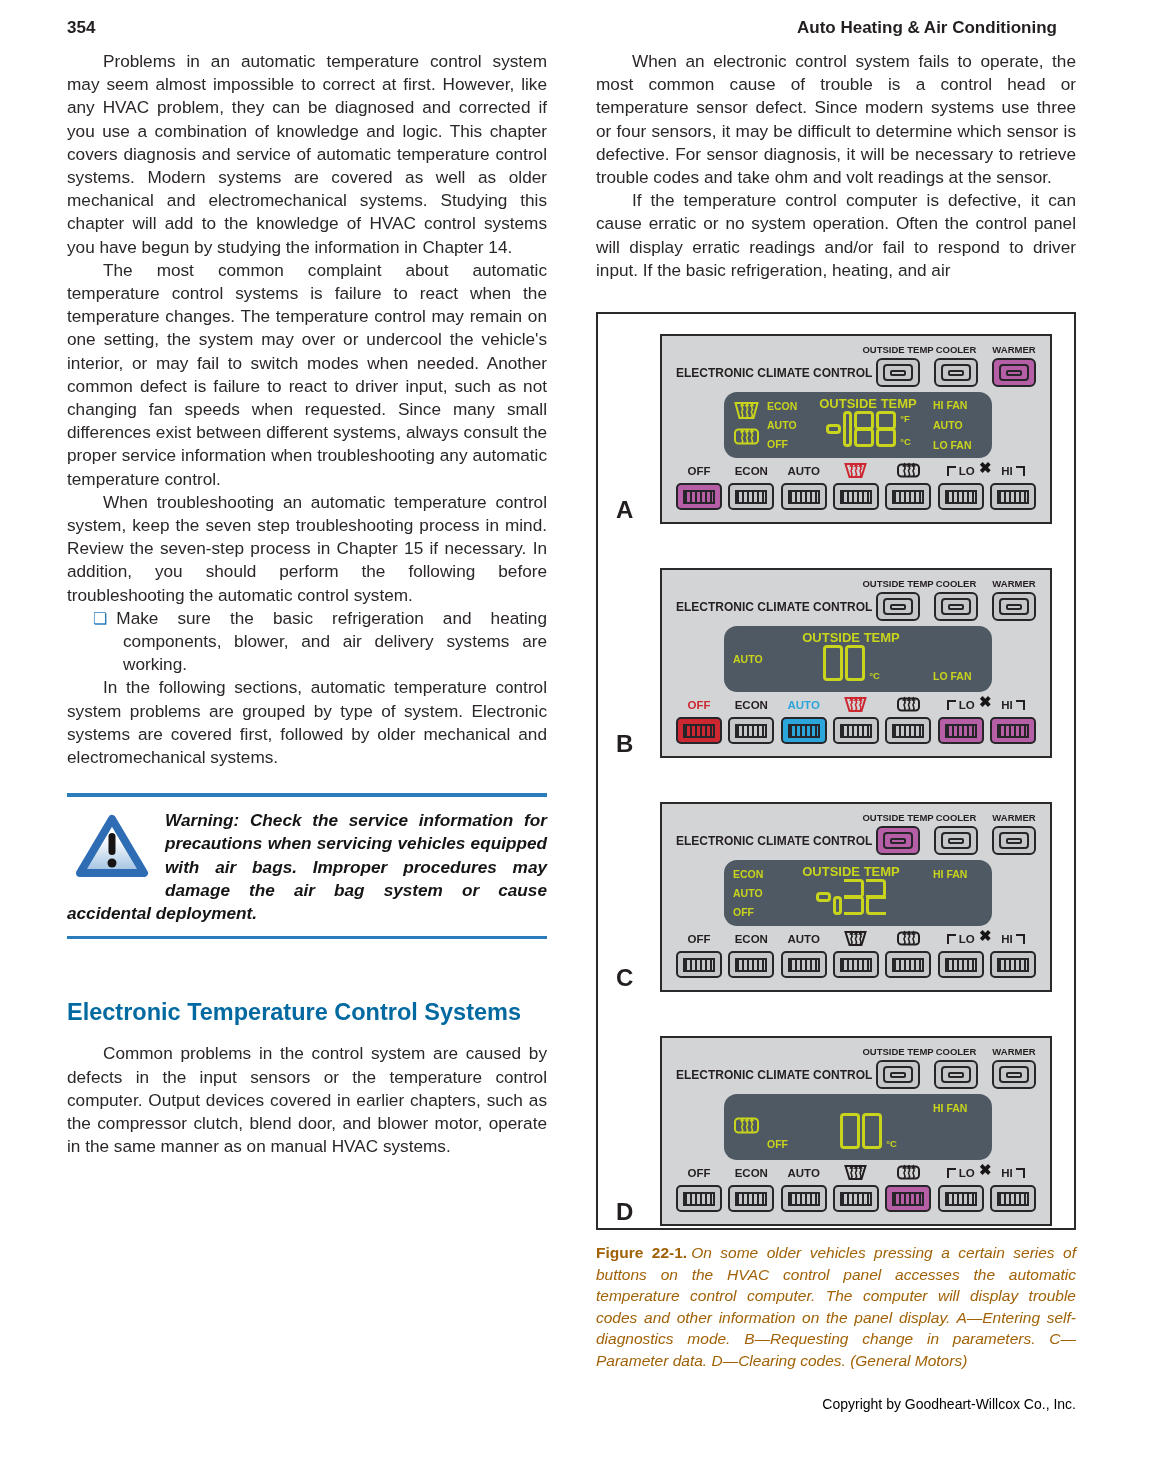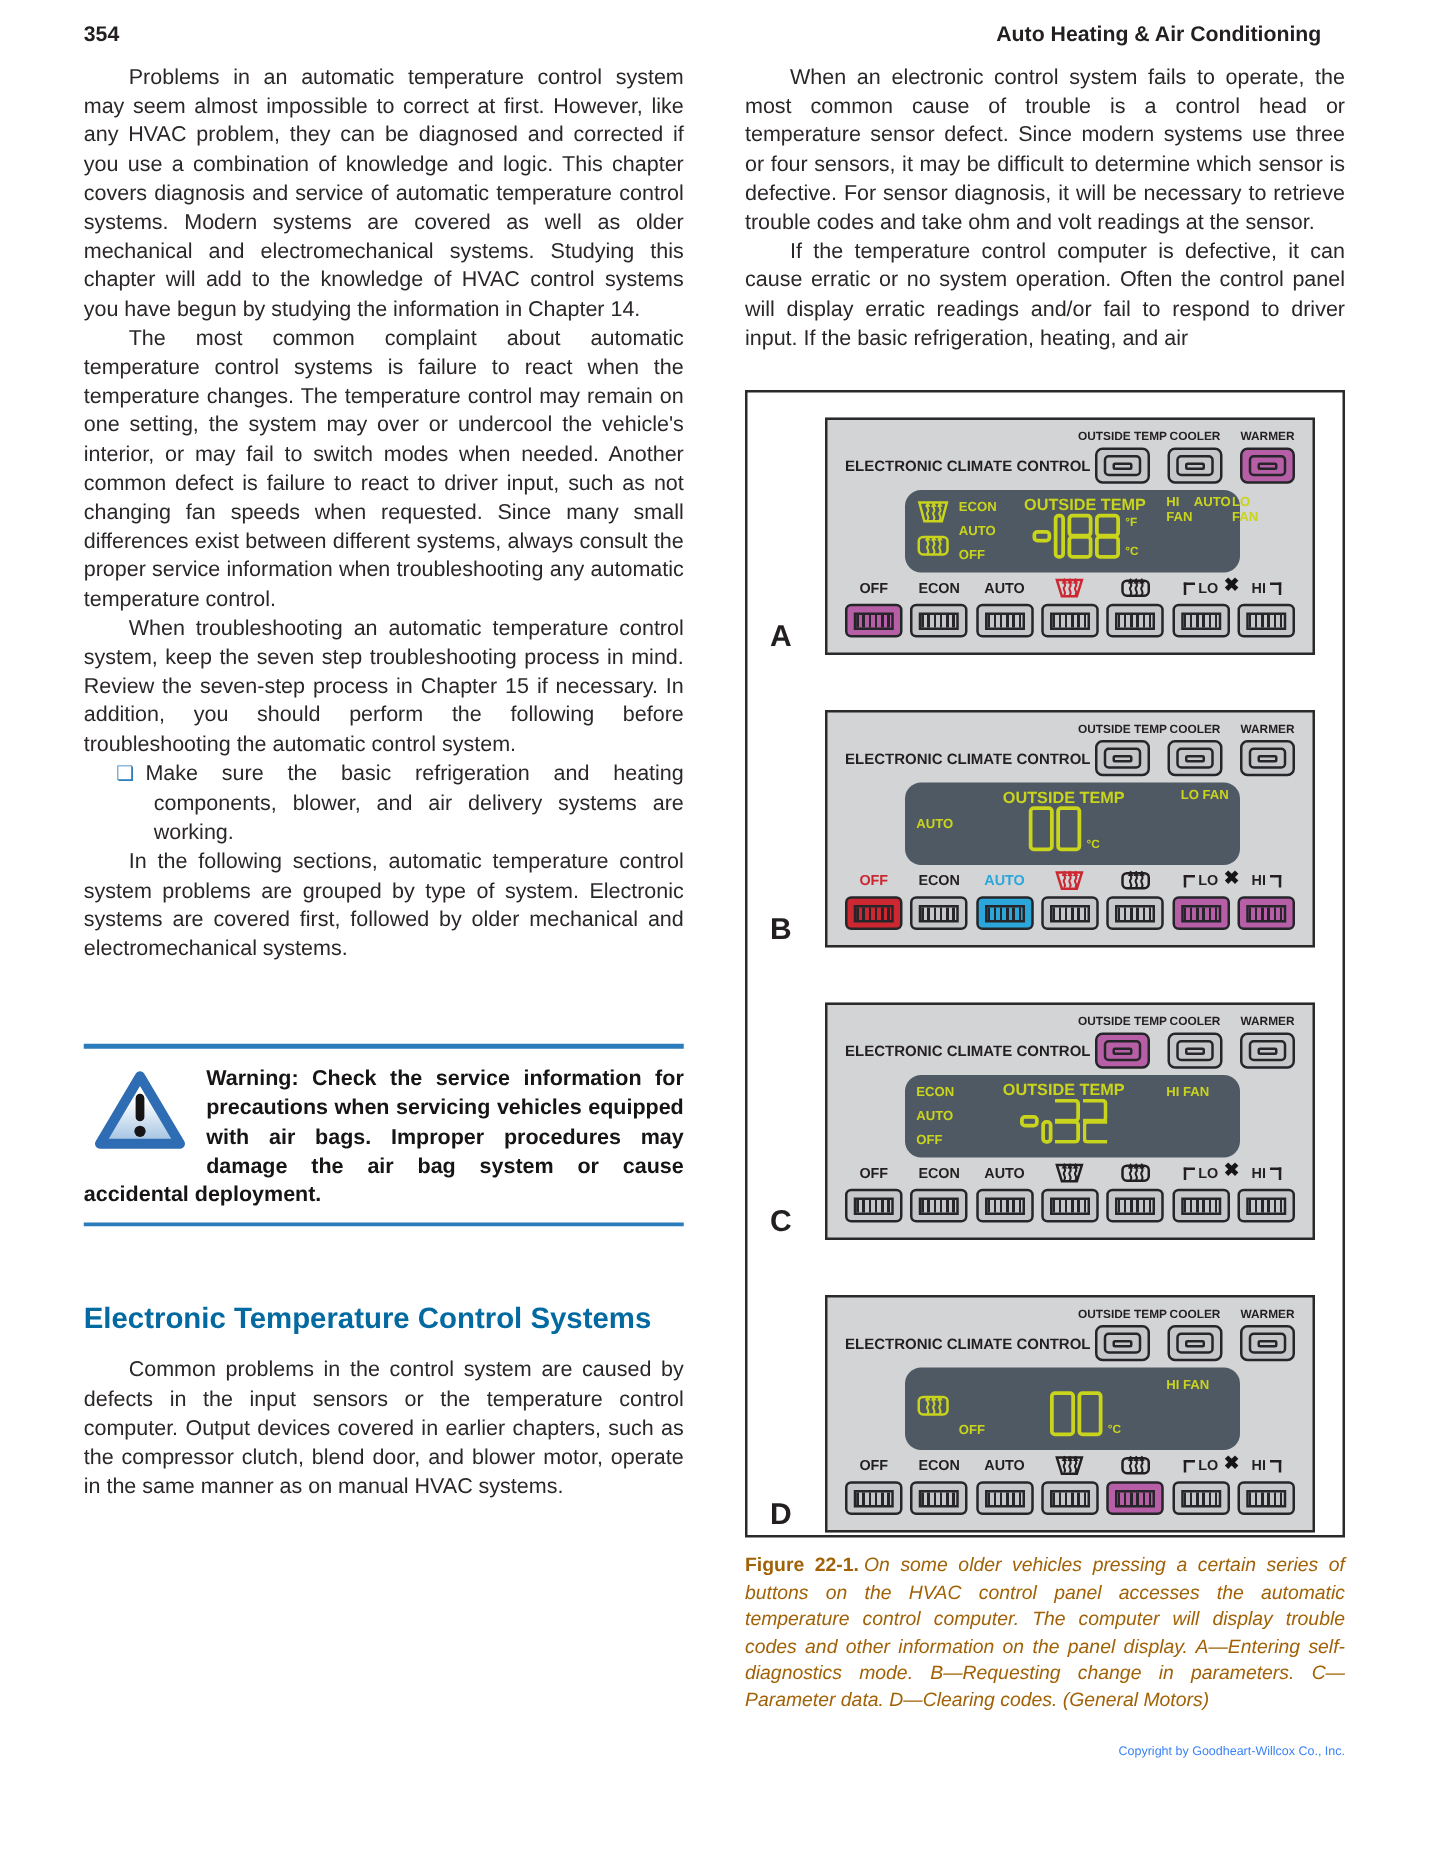--- a/index.html
+++ b/index.html
@@ -20,21 +20,21 @@
   .rule-thin{height:2px;background:#2b7cba;}
   .dr.top .rule-thin{margin-top:3px;}
   .dr.bot .rule-thick{margin-top:3px;}
   .sec-head h1{margin:10px 0;font-size:25.5px;line-height:31px;text-align:center;color:#231f20;}
   
   ul.bullets{list-style:none;margin:0;padding:0;}
   ul.bullets li{font-size:17.2px;line-height:23.2px;text-align:justify;
                 margin-left:26px;padding-left:30px;text-indent:-30px;}
   .blt{color:#2b7cba;font-size:16px;margin-right:9px;}
   
-  .warning{margin-top:65px;}
+  .warning{margin-top:24px;font-style:italic;}
   .w-rule{height:3.5px;background:#2b7cba;}
   .w-body{padding:12px 0 10px 0;font-weight:bold;font-size:17.2px;line-height:23.4px;
           text-align:justify;color:#161414;}
   .w-icon{float:left;width:78px;margin:2px 14px 4px 6px;}
   
   .sub-head{margin:60px 0 16px 0;font-size:23.5px;color:#0369a1;}
   
   .figure-box{margin-top:30px;width:480px;height:918px;border:2px solid #2a2a2a;
               box-sizing:border-box;padding-top:20px;background:#fff;}
   .prow{position:relative;margin:0 0 44px 62px;width:392px;}
@@ -61,21 +61,21 @@
   .v-center{justify-content:center;}
   .v-top{justify-content:flex-start;padding-top:4px;}
   .v-bottom{justify-content:flex-end;padding-bottom:6px;}
   .d-main{display:flex;flex-direction:column;align-items:center;flex:1;}
   .d-title{font-size:13px;font-weight:bold;height:15px;white-space:nowrap;}
   .d-digrow{display:flex;align-items:center;gap:3px;}
   .digits{display:flex;align-items:center;}
   .d-units{display:flex;flex-direction:column;justify-content:space-between;height:34px;
            font-size:9.5px;font-weight:bold;padding-top:1px;}
   .d-units.one{justify-content:flex-end;}
-  .d-right{display:flex;flex-direction:row;font-size:10.5px;font-weight:bold;width:50px;gap:1px;}
+  .d-right{display:flex;flex-direction:column;font-size:10.5px;font-weight:bold;width:50px;gap:1px;}
   
   .sd{position:relative;display:inline-block;height:36px;width:20px;margin:0 1px;}
   .sd.w9{width:9px;}.sd.w15{width:15px;}
   .sd i{position:absolute;left:0;right:0;border:3px solid var(--led);border-radius:4px;box-sizing:border-box;display:block;}
   .sd i.f{top:0;bottom:0;}
   .sd i.t{top:0;height:19px;}
   .sd i.b{bottom:0;height:19px;}
   .sd i.m{top:13px;height:10px;}
   .sd i.noleft{border-left:none;border-top-left-radius:0;border-bottom-left-radius:0;}
   .sd i.noright{border-right:none;border-top-right-radius:0;border-bottom-right-radius:0;}
@@ -95,21 +95,21 @@
   .bbtn.act-red,.bbtn.act-red .stripes{background-color:#cd2731;}
   .bbtn.act-cyan,.bbtn.act-cyan .stripes{background-color:#2ba6db;}
   .fanx{position:absolute;left:303px;top:-3px;font-size:15px;font-weight:bold;color:#161414;}
   .corner{display:inline-block;width:7px;height:8px;border-top:2px solid #231f20;vertical-align:top;margin-top:1px;}
   .cl{border-left:2px solid #231f20;margin-right:3px;}
   .cr{border-right:2px solid #231f20;margin-left:3px;}
   
   .caption{margin:12px 0 0 0;font-size:15.5px;line-height:21.6px;text-align:justify;color:#a16207;}
   .caption b{font-style:normal;}
   .caption i{margin-left:4px;}
-  .copyright{margin:24px 0 0 0;font-size:10px;text-align:right;color:#3b82f6;}
+  .copyright{margin:24px 0 0 0;font-size:14px;text-align:right;color:#000000;}
 </style>
 </head>
 <body>
 
 <div class="page">
 
   <div class="pg-header">
     <span>354</span>
     <span>Auto Heating &amp; Air Conditioning</span>
   </div>

